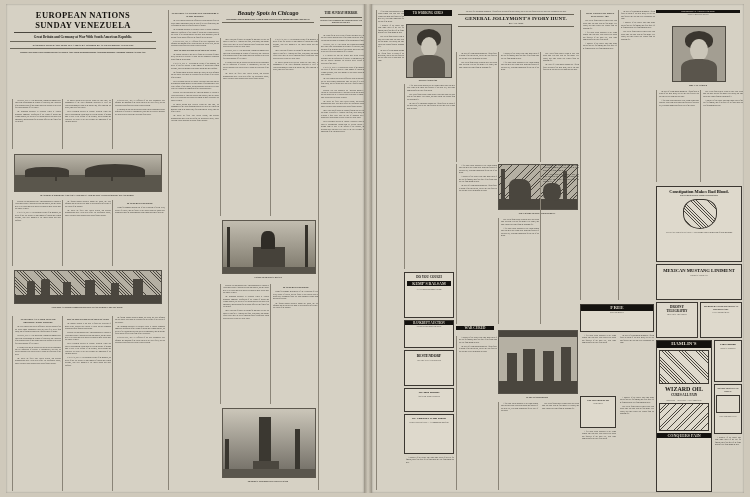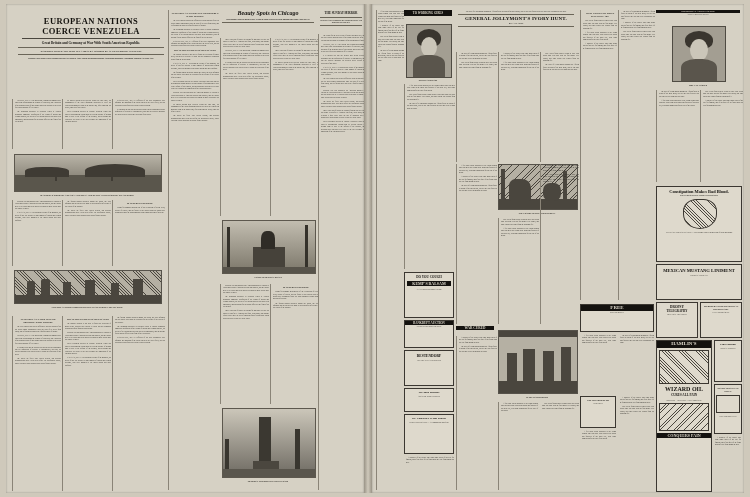--- a/index.html
+++ b/index.html
@@ -42,23 +42,23 @@
   .hatch{background-image:repeating-linear-gradient(45deg,#4a463e 0 .4px,transparent .4px 2px);}
   .hatch2{background-image:repeating-linear-gradient(-45deg,#4a463e 0 .4px,transparent .4px 2.4px);}
 </style>
 </head>
 <body>
 
 <div class="page">
 
   <div class="sheet left">
 
-    <div class="col" style="left:10px;top:6px;width:150px;margin-top:6px;">
+    <div class="col" style="left:2px;top:6px;width:150px;">
       <div class="hdl masthead">EUROPEAN NATIONS</div>
-      <div class="hdl masthead">COERCE VENEZUELA</div>
+      <div class="hdl masthead">SUNDAY VENEZUELA</div>
       <hr class="rulehr">
       <div class="deck">Great Britain and Germany at War With South American Republic.</div>
       <hr class="rulehr thin">
       <div class="deck2">WARSHIPS SEIZED AND SUNK IN LA GUAYRA HARBOR BY ALLIED EUROPEAN FLEETS</div>
       <hr class="rulehr thin">
       <div class="tiny" style="text-align:center;font-weight:bold;">President Castro Issues Letter of Defiance and Calls All Citizens to Arms—British and German Residents Arrested and Imprisoned—Washington Authorities Act on the Alert.</div>
     </div>
 
     <div class="col body rule" style="left:6px;top:95px;width:46px;height:50px;padding-left:2px;">
       <p>LONDON, Dec. 9.—The British and German governments have taken joint action against the republic of Venezuela, and a blockade of the principal ports of that country has been declared by the allied fleets now gathered off La Guayra.</p>

